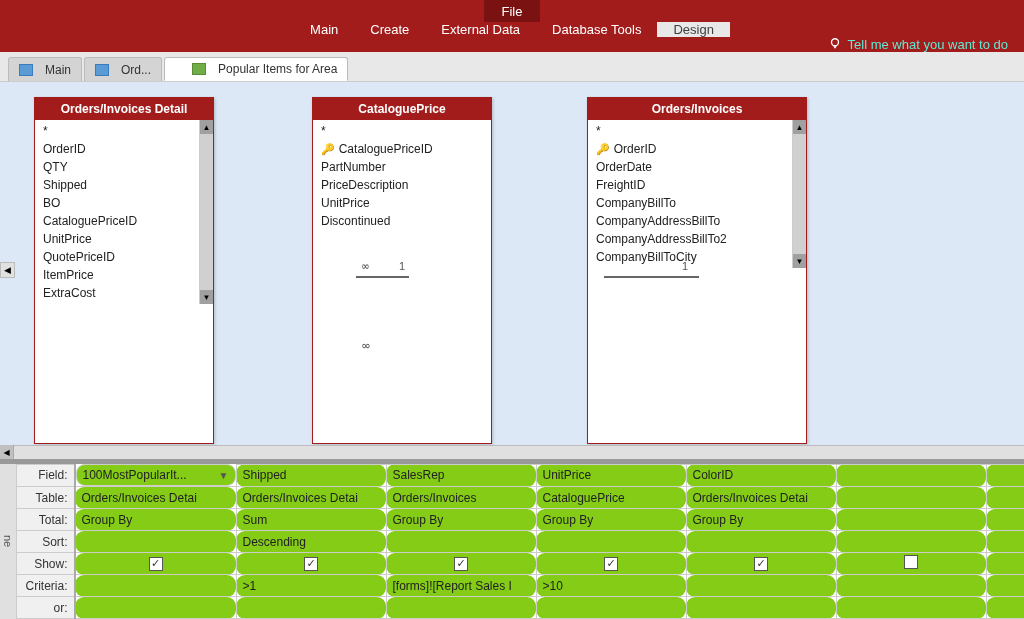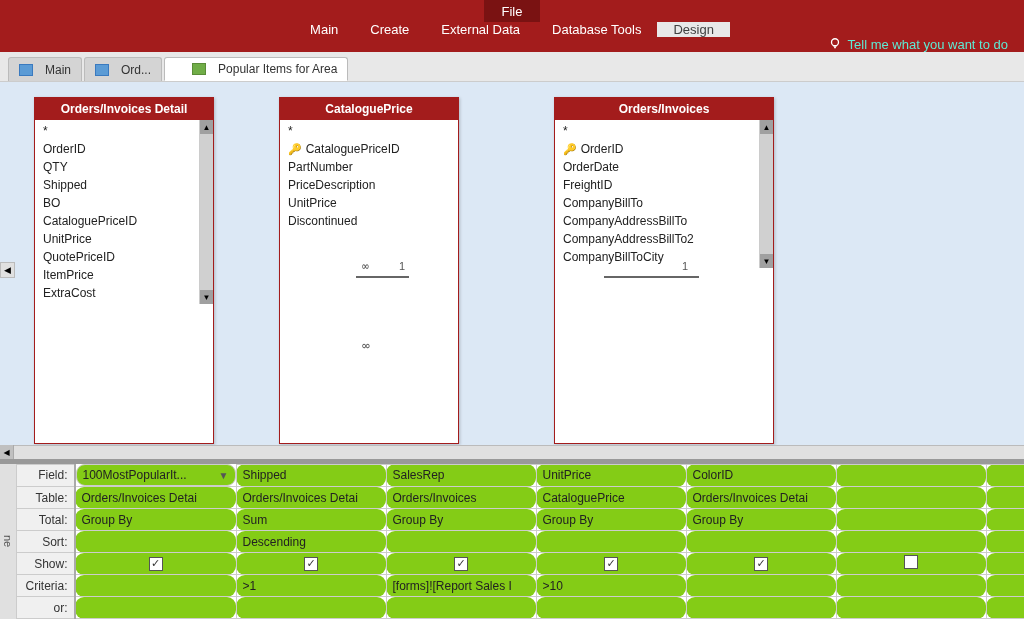--- a/index.html
+++ b/index.html
@@ -92,21 +92,21 @@
         <line x1="342" y1="195" x2="395" y2="195" stroke="#333" stroke-width="1.5"></line>
         <text x="348" y="188" font-size="11" fill="#555" font-family="monospace">∞</text>
         <text x="385" y="188" font-size="11" fill="#555">1</text>
 
         <text x="348" y="268" font-size="13" fill="#555" font-family="monospace">∞</text>
 
         <line x1="590" y1="195" x2="685" y2="195" stroke="#333" stroke-width="1.5"></line>
         <text x="668" y="188" font-size="11" fill="#555">1</text>
       </svg>
 
-      <div class="db-table" style="position:relative; margin-right:65px; min-width:180px;">
+      <div class="db-table" style="position:relative; margin-right:98px; min-width:180px;">
         <div class="db-table-header">Orders/Invoices Detail</div>
         <div class="db-table-body with-scroll">
           <div class="db-field">*</div>
           <div class="db-field">OrderID</div>
           <div class="db-field">QTY</div>
           <div class="db-field">Shipped</div>
           <div class="db-field">BO</div>
           <div class="db-field">CataloguePriceID</div>
           <div class="db-field">UnitPrice</div>
           <div class="db-field">QuotePriceID</div>

